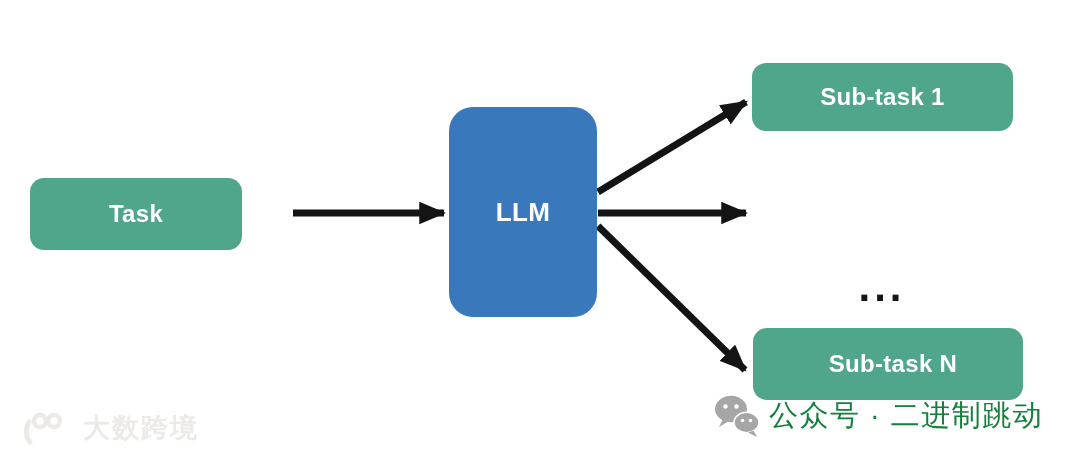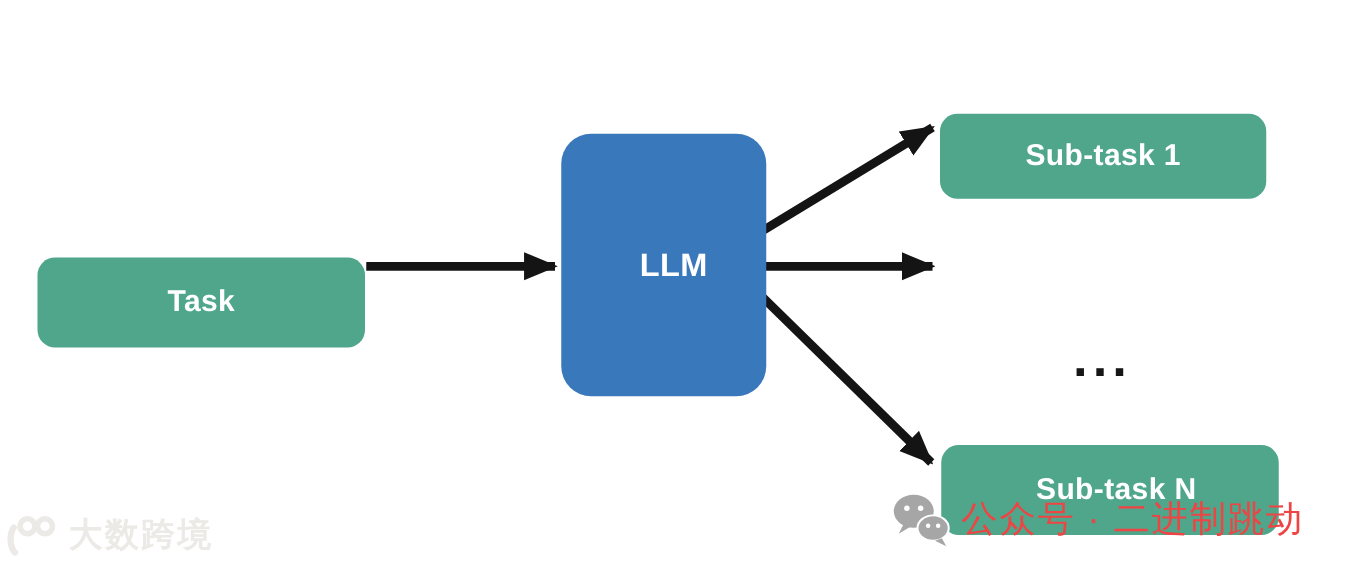--- a/index.html
+++ b/index.html
@@ -20,24 +20,24 @@
   .node {
     position: absolute;
     display: flex;
     align-items: center;
     justify-content: center;
     color: #ffffff;
     font-weight: 700;
     z-index: 2;
     letter-spacing: 0.3px;
   }
-  .node.green { background: #4FA68A; border-radius: 14px; font-size: 24px; margin-top: 28px; }
+  .node.green { background: #4FA68A; border-radius: 14px; font-size: 24px; }
   .node.blue  { background: #3A78BC; border-radius: 24px; font-size: 26px; }
-  #node-task      { left: 30px;  top: 178px; width: 262px; height: 72px; }
-  #node-llm       { left: 449px; top: 107px; width: 148px; height: 210px; padding-left: 16px; }
+  #node-task      { left: 30px;  top: 178px; width: 212px; height: 72px; }
+  #node-llm       { left: 449px; top: 107px; width: 148px; height: 210px; }
   #node-subtask1  { left: 752px; top: 63px;  width: 261px; height: 68px; }
   #node-subtask2  { left: 752px; top: 177px; width: 261px; height: 72px; }
   #node-subtaskN  { left: 753px; top: 328px; width: 260px; height: 72px; padding-left: 10px; }
   #ellipsis {
     position: absolute;
     left: 842px; top: 262px;
     width: 80px; height: 50px;
     display: flex; align-items: center; justify-content: center;
     color: #161616;
     font-weight: 700;
@@ -45,32 +45,32 @@
     letter-spacing: 4px;
     z-index: 2;
     line-height: 0.4;
   }
   .wm-right {
     position: absolute;
     left: 714px; top: 394px;
     display: flex;
     align-items: center;
     gap: 9px;
-    color: #ef4444;
+    color: #15803d;
     font-size: 29px;
     letter-spacing: 1.5px;
     z-index: 3;
     white-space: nowrap;
   }
   .wm-left {
     position: absolute;
-    left: 2px; top: 410px;
+    left: 20px; top: 410px;
     display: flex;
     align-items: flex-end;
-    gap: 7px;
+    gap: 17px;
     color: #ECEAE6;
     font-size: 27px;
     font-weight: 700;
     letter-spacing: 2px;
     z-index: 3;
     white-space: nowrap;
   }
 </style>
 </head>
 <body>

